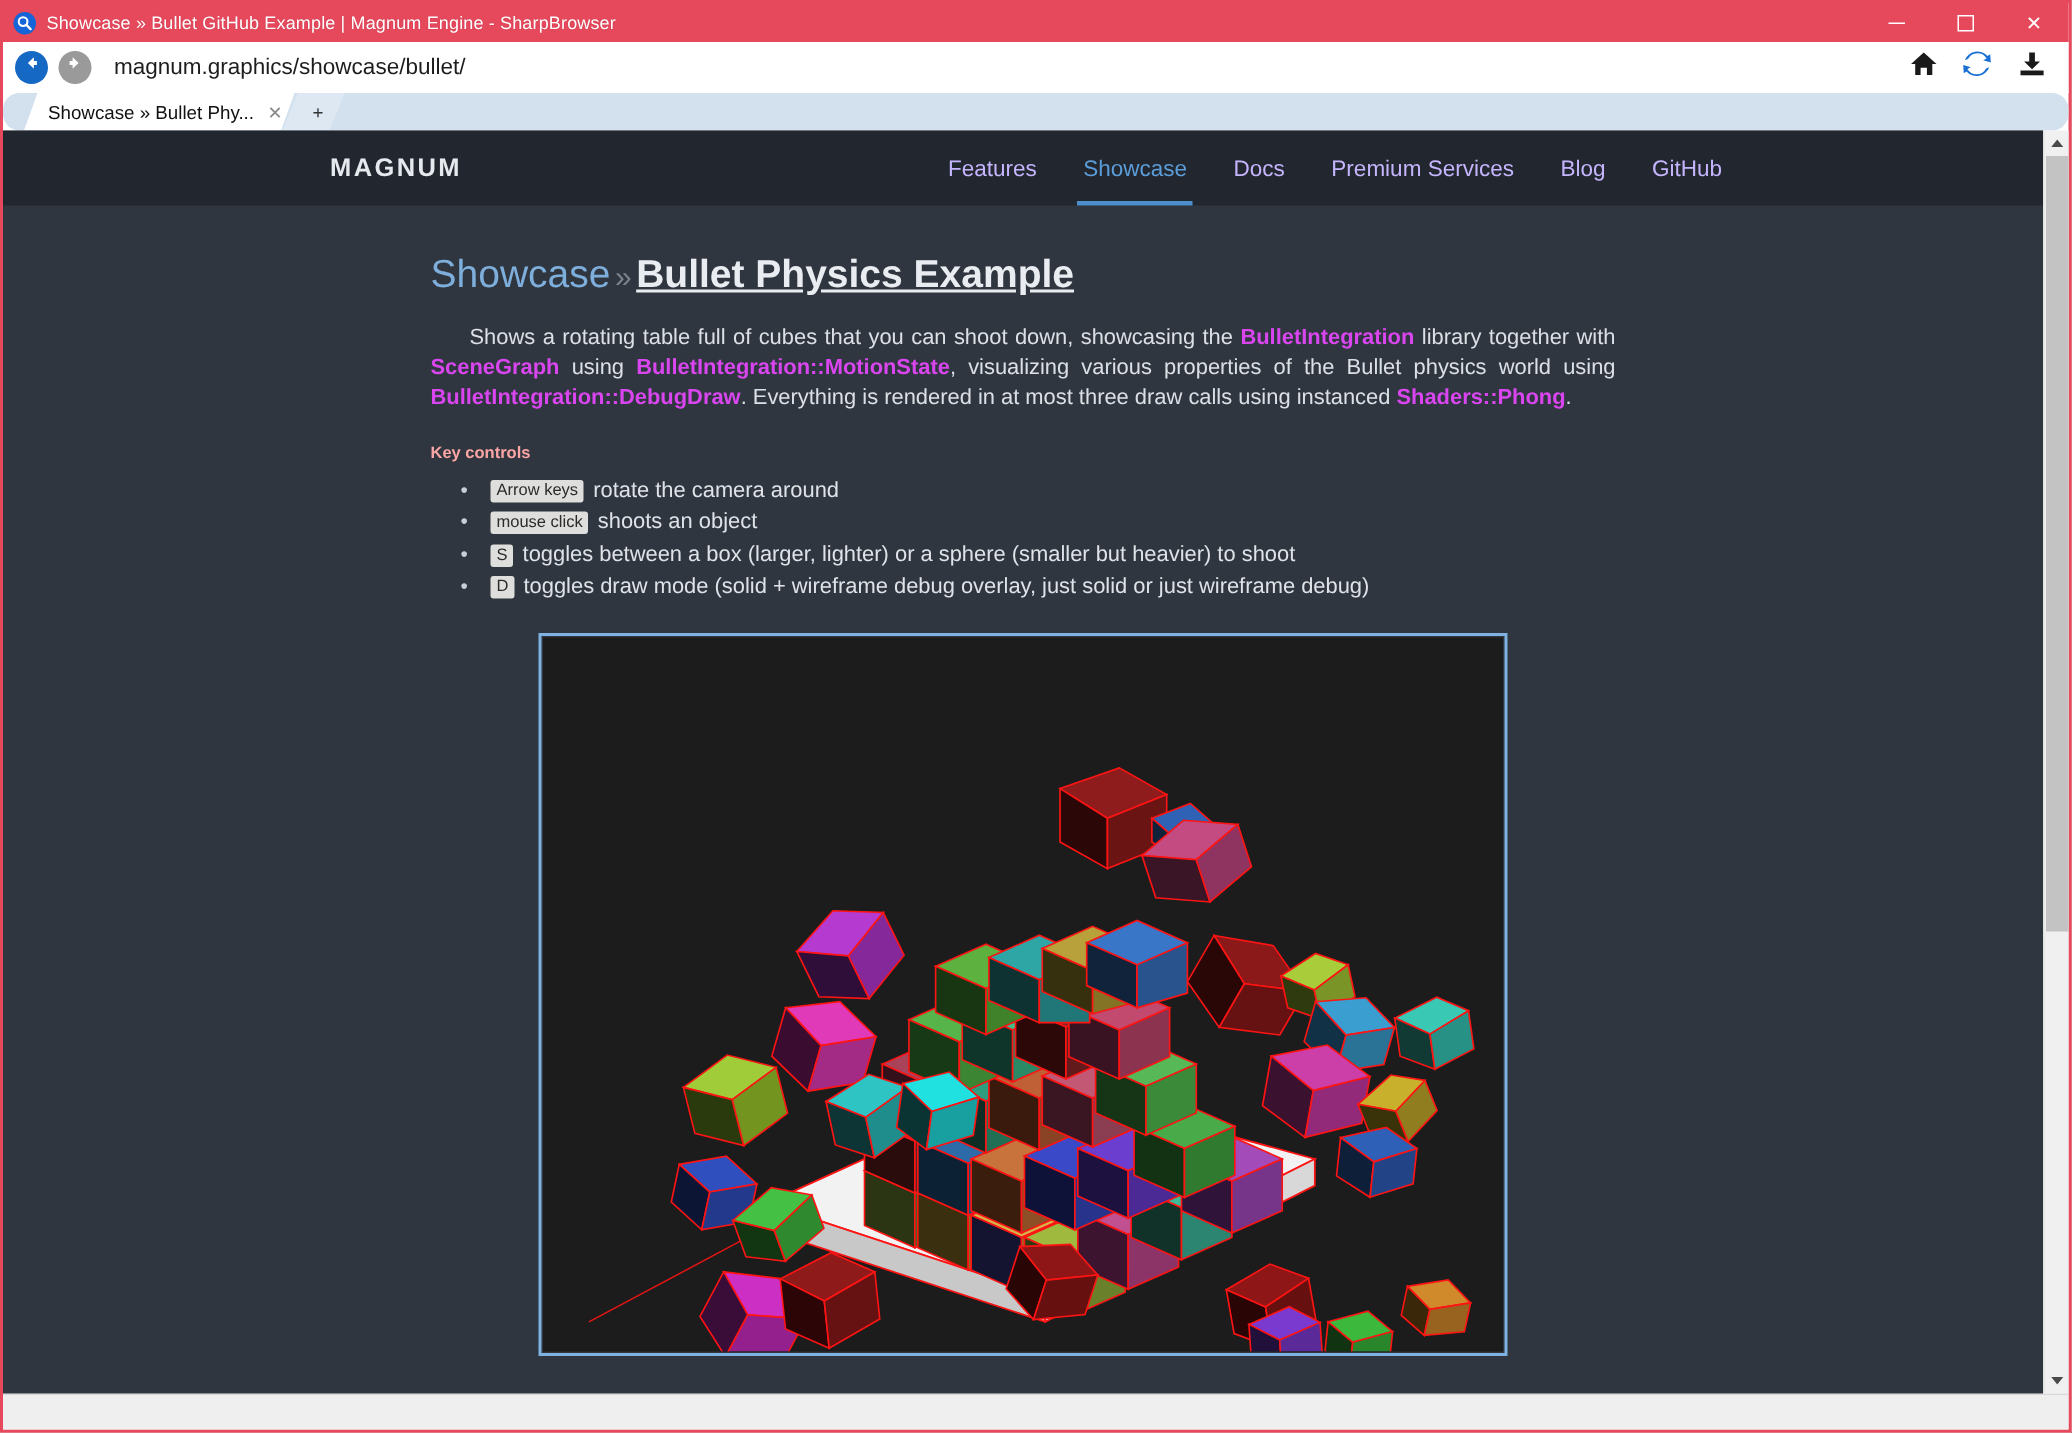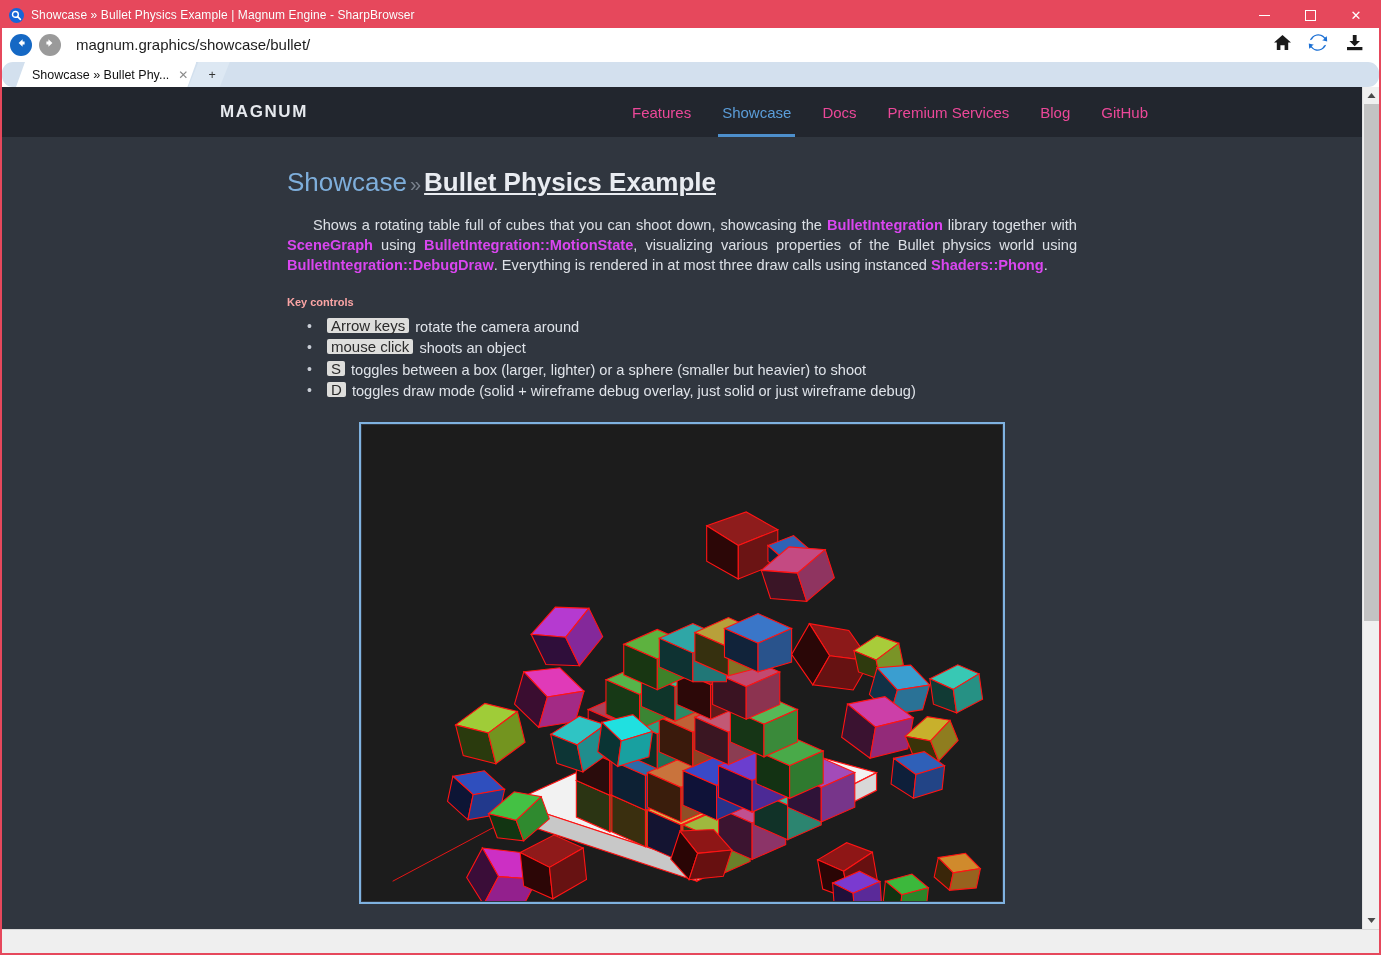--- a/index.html
+++ b/index.html
@@ -100,21 +100,21 @@
   .site-nav {
     background: #22262e; height: 50px; display: flex; align-items: center;
     padding: 0 0 0 0;
   }
   .brand {
     font-size: 17px; font-weight: bold; letter-spacing: 1.6px; color: #e6e9ee;
     margin-left: 218px;
   }
   .nav-links { display: flex; align-items: center; gap: 31px; margin-left: auto; margin-right: 214px; height: 50px; }
   .nav-link {
-    font-size: 15px; color: #ec4899; height: 50px; display: flex; align-items: center;
+    font-size: 15px; color: #c4b5fd; height: 50px; display: flex; align-items: center;
     position: relative;
   }
   .nav-link.active { color: #5b9dd9; }
   .nav-link.active::after {
     content: ""; position: absolute; left: -4px; right: -4px; bottom: 0;
     height: 3px; background: #4d8fcc;
   }
 
   
   .content { padding: 0 0 0 0; }
@@ -135,21 +135,21 @@
   ul.controls { list-style: none; margin: 0 0 0 16px; }
   ul.controls li {
     font-size: 14.6px; color: #dfe3e9; line-height: 1.46;
     position: relative; padding-left: 24px; white-space: nowrap;
   }
   ul.controls li::before {
     content: "•"; position: absolute; left: 4px; top: -1px; color: #c9ced6; font-size: 14px;
   }
   .kbd {
     display: inline-block; background: #dededc; color: #2b2b2b;
-    border-radius: 2px; padding: 0 4px; font-size: 15px;
+    border-radius: 2px; padding: 0 4px; font-size: 11px;
     line-height: 15px; vertical-align: 1px; margin-right: 2px;
     font-family: "Liberation Sans", sans-serif;
   }
 
   
   .figure { margin: 20px 0 0 0; display: flex; justify-content: center; }
   .render-frame {
     width: 646px; height: 482px; border: 2px solid #7fb2e0; padding: 1px; background: #30363f;
   }
   .render {
@@ -165,21 +165,21 @@
 
 <div class="window">
 
   <div class="titlebar">
     <span class="title-icon">
       <svg width="11" height="11" viewBox="0 0 11 11">
         <circle cx="4.4" cy="4.4" r="2.9" fill="none" stroke="#fff" stroke-width="1.4"></circle>
         <line x1="6.6" y1="6.6" x2="9.4" y2="9.4" stroke="#fff" stroke-width="1.6" stroke-linecap="round"></line>
       </svg>
     </span>
-    <span class="title-text">Showcase » Bullet Physics Example | Magnum Engine - SharpBrowser</span>
+    <span class="title-text">Showcase » Bullet GitHub Example | Magnum Engine - SharpBrowser</span>
     <div class="win-buttons">
       <div class="win-btn">
         <span class="glyph-min"></span>
       </div>
       <div class="win-btn">
         <span class="glyph-max"></span>
       </div>
       <div class="win-btn">
         <span>✕</span>
       </div>

